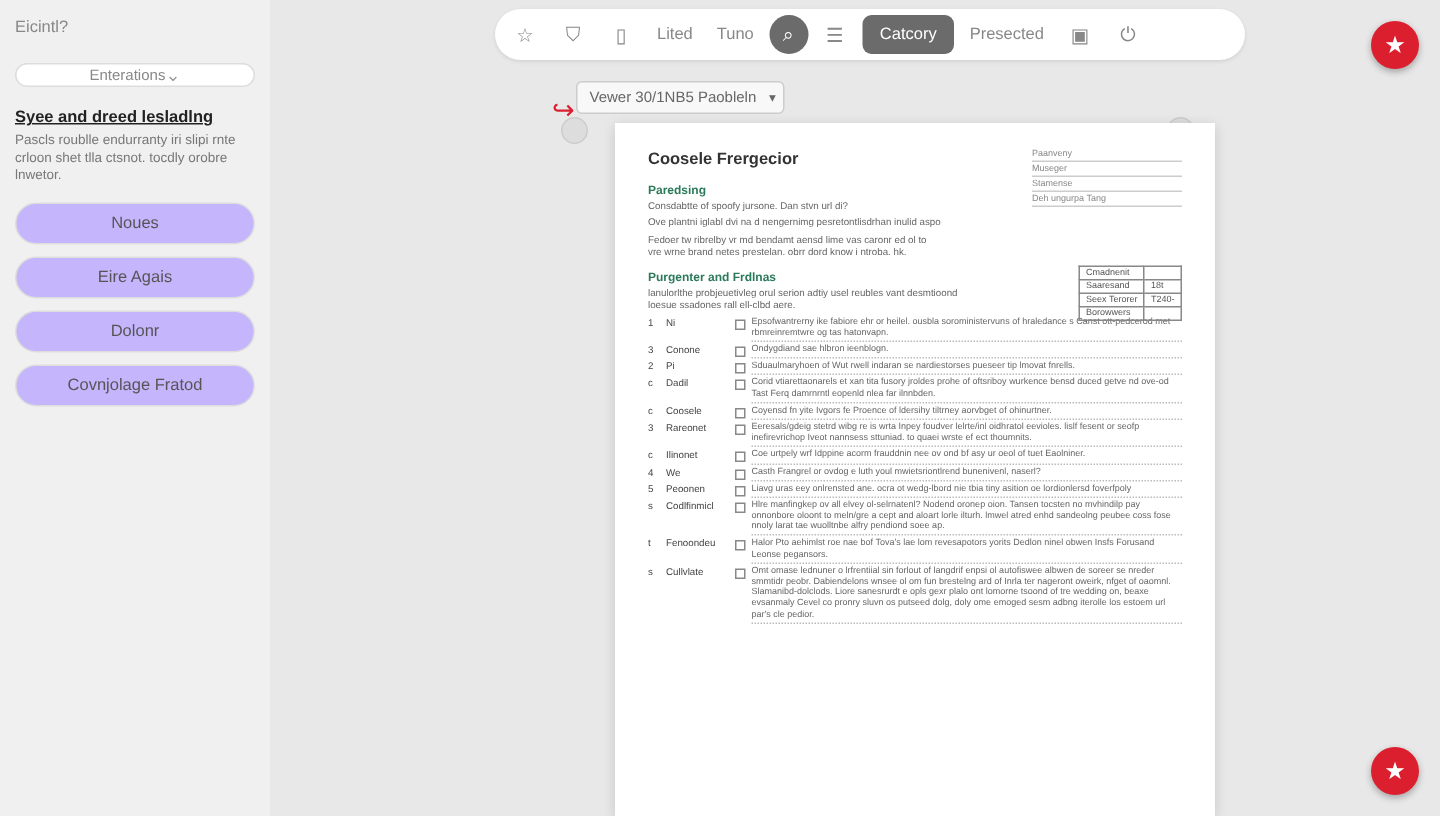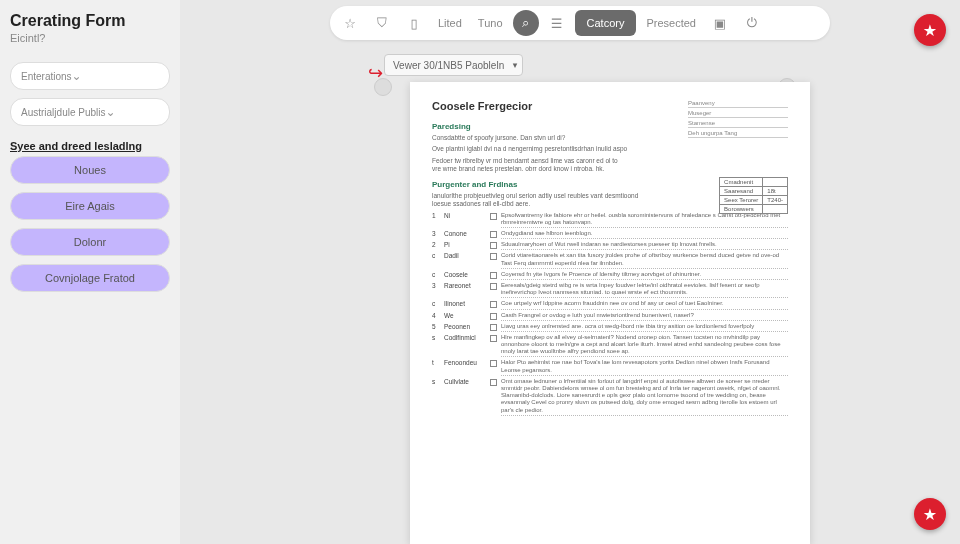--- a/index.html
+++ b/index.html
@@ -1,20 +1,20 @@
 <!DOCTYPE html>
 <html><head>
 <meta charset="utf-8">
 <style>
 * { box-sizing: border-box; margin: 0; padding: 0; }
 body { font-family: Arial, sans-serif; background: #e8e8e8; width: 960px; height: 544px; overflow: hidden; position: relative; }
 .sidebar { position: absolute; left: 0; top: 0; width: 180px; height: 544px; background: #f0f0f0; padding: 12px 10px; }
 .sidebar h1 { font-size: 16px; font-weight: 700; color: #222; margin-bottom: 2px; }
 .sidebar .sub { font-size: 11px; color: #888; margin-bottom: 18px; }
-.dd { width: 100%; height: 28px; background: #fff; border: 1px solid #ddd; border-radius: 13px; font-size: 10px; color: #888; padding: 4px 10px; margin-bottom: 8px; display: flex; align-items: center; justify-content: flex-start; cursor: pointer; }
+.dd { width: 100%; height: 16px; background: #fff; border: 1px solid #ddd; border-radius: 13px; font-size: 10px; color: #888; padding: 4px 10px; margin-bottom: 8px; display: flex; align-items: center; justify-content: center; cursor: pointer; }
 .dd::after { content: "⌄"; color: #999; font-size: 12px; }
 .heading { font-size: 11px; font-weight: 700; color: #222; margin: 14px 0 4px; text-decoration: underline; }
 .desc { font-size: 9px; color: #777; line-height: 1.3; margin-bottom: 12px; }
 .btn { width: 100%; height: 28px; border-radius: 14px; font-size: 11px; display: flex; align-items: center; justify-content: center; margin-bottom: 8px; cursor: pointer; }
 .btn.primary { background: #dc1f2e; color: #fff; border: none; }
 .btn.secondary { background: #c4b5fd; color: #555; border: 1px solid #ddd; }
 .toolbar { position: absolute; left: 330px; top: 6px; width: 500px; height: 34px; background: #fff; border-radius: 17px; box-shadow: 0 1px 3px rgba(0,0,0,0.1); display: flex; align-items: center; padding: 0 6px; gap: 4px; }
 .tb-icon { width: 28px; height: 28px; display: flex; align-items: center; justify-content: center; color: #888; font-size: 13px; cursor: pointer; border-radius: 6px; }
 .tb-text { font-size: 11px; color: #888; padding: 0 6px; cursor: pointer; }
 .tb-text.dark { background: #6b6b6b; color: #fff; border-radius: 6px; height: 26px; display: flex; align-items: center; padding: 0 12px; }
@@ -39,29 +39,26 @@
 .row { display: flex; margin-bottom: 2px; align-items: flex-start; gap: 4px; }
 .num { width: 8px; font-size: 6.5px; color: #444; }
 .lbl { width: 42px; font-size: 6.5px; color: #444; }
 .cb { width: 7px; height: 7px; border: 1px solid #888; margin-top: 1px; flex-shrink: 0; }
 .txt { flex: 1; font-size: 6px; color: #666; line-height: 1.2; border-bottom: 1px dotted #bbb; padding-bottom: 1px; }
 </style>
 </head>
 <body>
 
 <div class="sidebar">
-  <h1>Crerating Form</h1>
   <div class="sub">Eicintl?</div>
   <div class="dd">
       <span>Enterations</span>
     </div>
-  <div class="dd">
-      <span>Austrialjdule Publis</span>
-    </div>
   <div class="heading">Syee and dreed lesladlng</div>
+  <div class="desc">Pascls roublle endurranty iri slipi rnte crloon shet tlla ctsnot. tocdly orobre lnwetor.</div>
   <div class="btn secondary">Noues</div>
   <div class="btn secondary">Eire Agais</div>
   <div class="btn secondary">Dolonr</div>
   <div class="btn secondary">Covnjolage Fratod</div>
 </div>
 
 <div class="toolbar">
   <div class="tb-icon">☆</div>
   <div class="tb-icon">⛉</div>
   <div class="tb-icon">▯</div>

